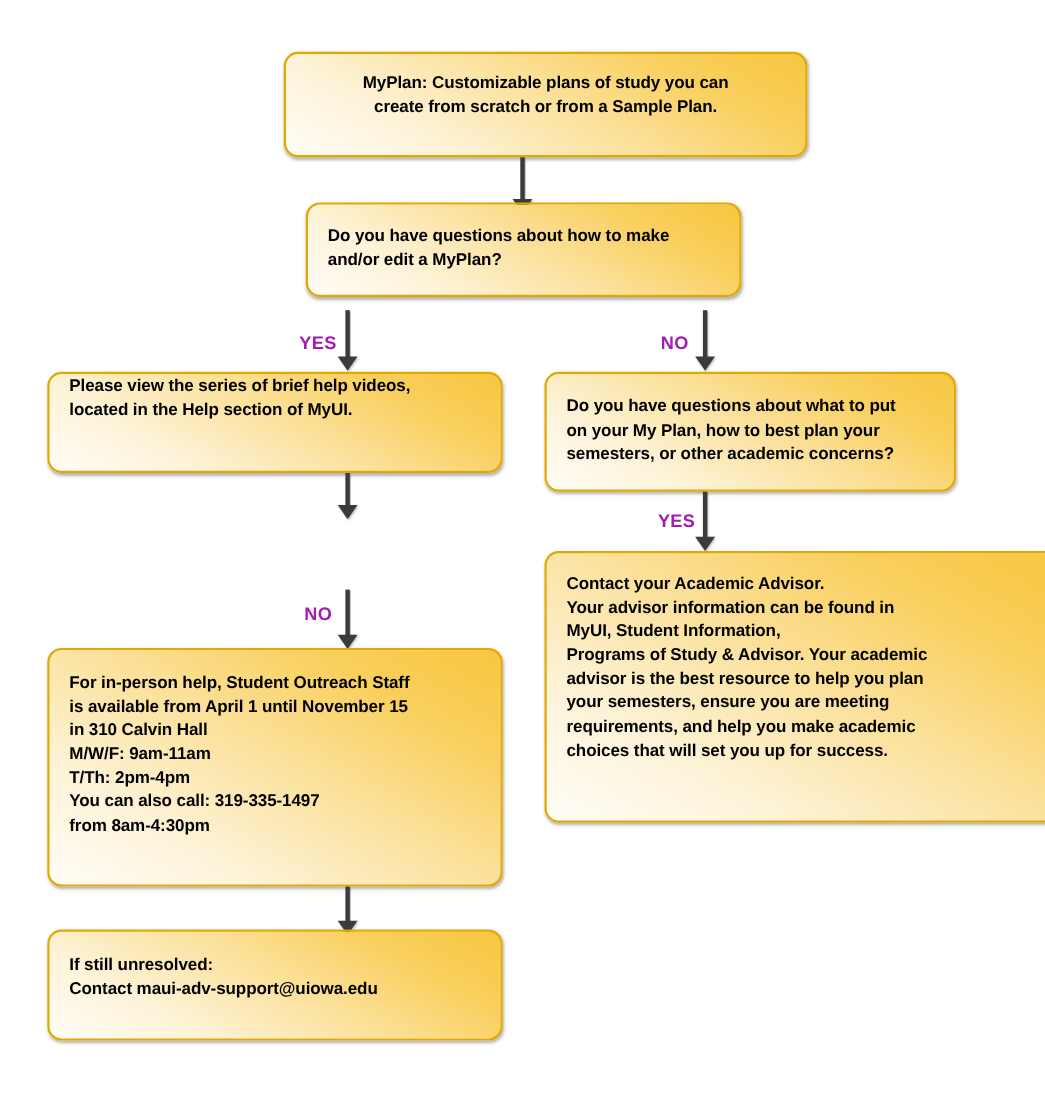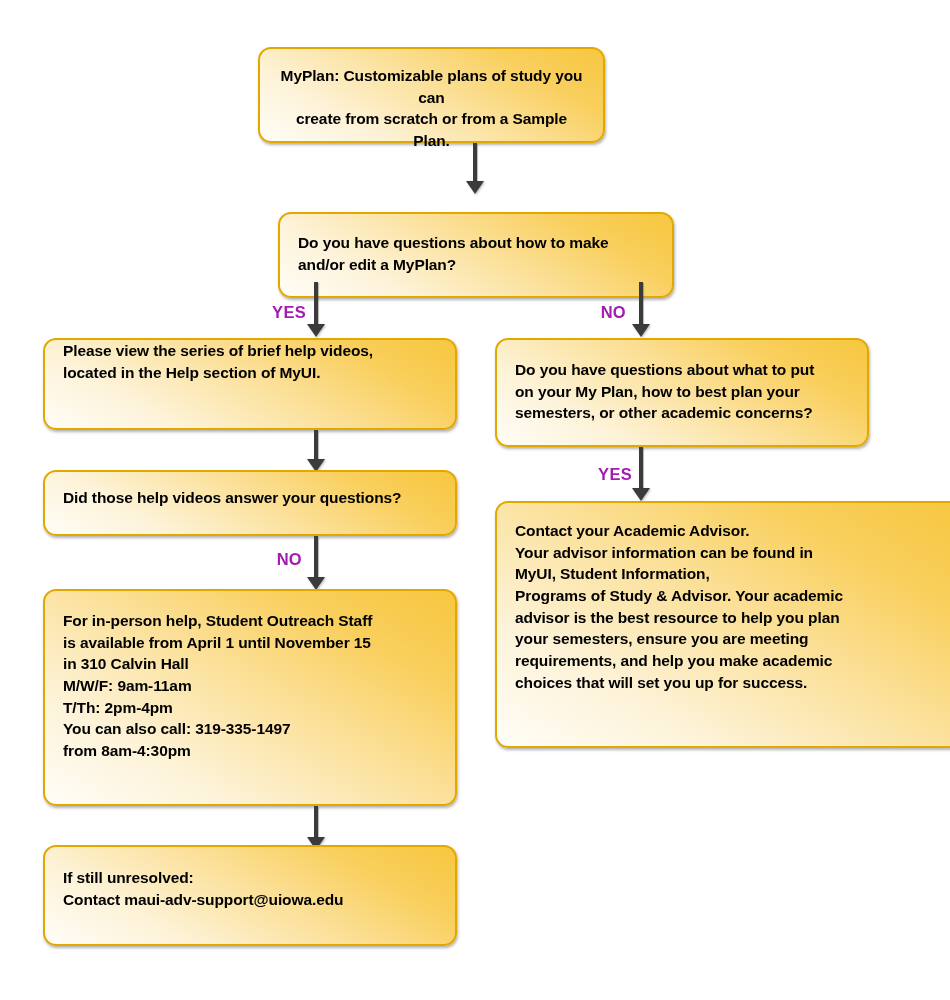--- a/index.html
+++ b/index.html
@@ -85,31 +85,31 @@
     letter-spacing: 0.3px;
     white-space: nowrap;
     text-align: right;
   }
 </style>
 </head>
 <body>
 
 <div id="canvas">
 
-  <div class="node center" style="left:258px; top:47px; width:347px; height:96px; padding-top:16px;">
+  <div class="node center" style="left:258px; top:47px; width:476px; height:96px; padding-top:16px;">
     <span class="text">MyPlan: Customizable plans of study you can
 create from scratch or from a Sample Plan.</span>
   </div>
 
   <div class="arrow" style="left:475px; top:143px; height:51px;">
     <div class="stem" style="height:39px;"></div>
     <div class="head" style="top:38px;"></div>
   </div>
 
-  <div class="node" style="left:278px; top:212px; width:396px; height:86px; padding-top:18px;">
+  <div class="node" style="left:278px; top:184px; width:396px; height:86px; padding-top:18px;">
     <span class="text">Do you have questions about how to make
 and/or edit a MyPlan?</span>
   </div>
 
   <div class="branch-label" style="left:268px; top:303px; width:38px;">YES</div>
   <div class="arrow" style="left:316px; top:282px; height:56px;">
     <div class="stem" style="height:43px;"></div>
     <div class="head" style="top:42px;"></div>
   </div>
 
@@ -122,23 +122,20 @@
   <div class="node" style="left:43px; top:338px; width:414px; height:92px; ">
     <span class="text">Please view the series of brief help videos,
 located in the Help section of MyUI.</span>
   </div>
 
   <div class="arrow" style="left:316px; top:430px; height:42px;">
     <div class="stem" style="height:30px;"></div>
     <div class="head" style="top:29px;"></div>
   </div>
 
-  <div class="node" style="left:43px; top:470px; width:414px; height:66px; padding-top:15px;">
-    <span class="text">Did those help videos answer your questions?</span>
-  </div>
 
   <div class="branch-label" style="left:268px; top:550px; width:34px;">NO</div>
   <div class="arrow" style="left:316px; top:536px; height:54px;">
     <div class="stem" style="height:42px;"></div>
     <div class="head" style="top:41px;"></div>
   </div>
 
   <div class="node" style="left:43px; top:589px; width:414px; height:217px; padding-top:19px;">
     <span class="text">For in-person help, Student Outreach Staff
 is available from April 1 until November 15

